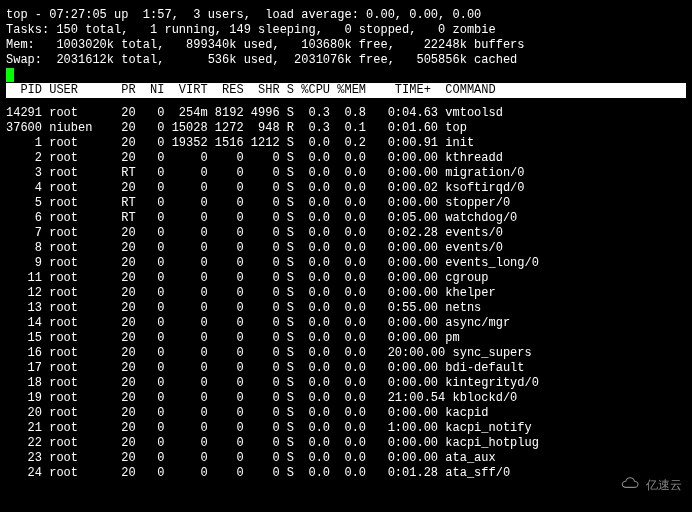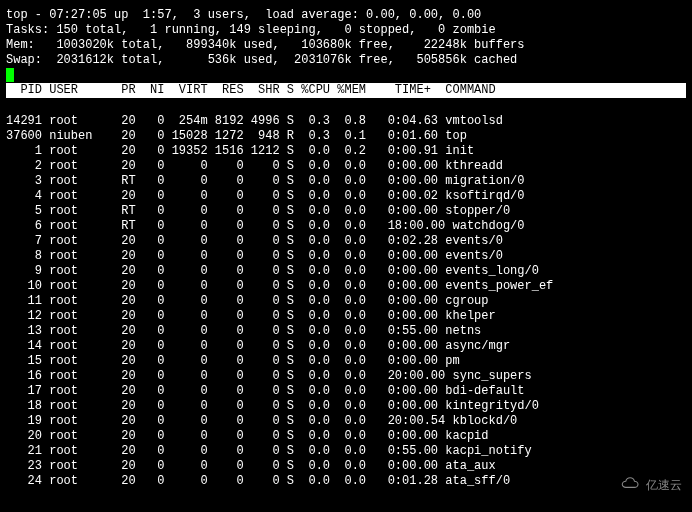--- a/index.html
+++ b/index.html
@@ -23,21 +23,21 @@
       background: #00ff00;
       vertical-align: middle;
     }
     .header-row {
       background: #fff;
       color: #000;
       white-space: pre;
       display: block;
       width: 100%;
     }
-    .proc-table { margin-top: 16px; }
+    .proc-table { margin-top: 8px; }
     .proc-row { white-space: pre; }
     .watermark {
       position: absolute;
       right: 10px;
       bottom: 18px;
       color: #aaa;
       font-size: 12px;
       font-family: Liberation Serif, serif;
       opacity: 0.8;
       display: flex;
@@ -57,36 +57,36 @@
   <div><span class="cursor"></span></div>
   <div class="header-row">  PID USER      PR  NI  VIRT  RES  SHR S %CPU %MEM    TIME+  COMMAND           </div>
   <div class="proc-table" id="proc-table">
       <div class="proc-row">14291 root      20   0  254m 8192 4996 S  0.3  0.8   0:04.63 vmtoolsd</div>
       <div class="proc-row">37600 niuben    20   0 15028 1272  948 R  0.3  0.1   0:01.60 top</div>
       <div class="proc-row">    1 root      20   0 19352 1516 1212 S  0.0  0.2   0:00.91 init</div>
       <div class="proc-row">    2 root      20   0     0    0    0 S  0.0  0.0   0:00.00 kthreadd</div>
       <div class="proc-row">    3 root      RT   0     0    0    0 S  0.0  0.0   0:00.00 migration/0</div>
       <div class="proc-row">    4 root      20   0     0    0    0 S  0.0  0.0   0:00.02 ksoftirqd/0</div>
       <div class="proc-row">    5 root      RT   0     0    0    0 S  0.0  0.0   0:00.00 stopper/0</div>
-      <div class="proc-row">    6 root      RT   0     0    0    0 S  0.0  0.0   18:00.00 watchdog/0</div>
+      <div class="proc-row">    6 root      RT   0     0    0    0 S  0.0  0.0   0:05.00 watchdog/0</div>
       <div class="proc-row">    7 root      20   0     0    0    0 S  0.0  0.0   0:02.28 events/0</div>
       <div class="proc-row">    8 root      20   0     0    0    0 S  0.0  0.0   0:00.00 events/0</div>
       <div class="proc-row">    9 root      20   0     0    0    0 S  0.0  0.0   0:00.00 events_long/0</div>
-      <div class="proc-row">   10 root      20   0     0    0    0 S  0.0  0.0   0:00.00 events_power_ef</div>
       <div class="proc-row">   11 root      20   0     0    0    0 S  0.0  0.0   0:00.00 cgroup</div>
       <div class="proc-row">   12 root      20   0     0    0    0 S  0.0  0.0   0:00.00 khelper</div>
       <div class="proc-row">   13 root      20   0     0    0    0 S  0.0  0.0   0:55.00 netns</div>
       <div class="proc-row">   14 root      20   0     0    0    0 S  0.0  0.0   0:00.00 async/mgr</div>
       <div class="proc-row">   15 root      20   0     0    0    0 S  0.0  0.0   0:00.00 pm</div>
       <div class="proc-row">   16 root      20   0     0    0    0 S  0.0  0.0   20:00.00 sync_supers</div>
       <div class="proc-row">   17 root      20   0     0    0    0 S  0.0  0.0   0:00.00 bdi-default</div>
       <div class="proc-row">   18 root      20   0     0    0    0 S  0.0  0.0   0:00.00 kintegrityd/0</div>
-      <div class="proc-row">   19 root      20   0     0    0    0 S  0.0  0.0   20:00.54 kblockd/0</div>
+      <div class="proc-row">   19 root      20   0     0    0    0 S  0.0  0.0   21:00.54 kblockd/0</div>
       <div class="proc-row">   20 root      20   0     0    0    0 S  0.0  0.0   0:00.00 kacpid</div>
-      <div class="proc-row">   21 root      20   0     0    0    0 S  0.0  0.0   0:55.00 kacpi_notify</div>
+      <div class="proc-row">   21 root      20   0     0    0    0 S  0.0  0.0   1:00.00 kacpi_notify</div>
+      <div class="proc-row">   22 root      20   0     0    0    0 S  0.0  0.0   0:00.00 kacpi_hotplug</div>
       <div class="proc-row">   23 root      20   0     0    0    0 S  0.0  0.0   0:00.00 ata_aux</div>
       <div class="proc-row">   24 root      20   0     0    0    0 S  0.0  0.0   0:01.28 ata_sff/0</div>
     </div>
 </div>
 
 <div class="watermark">
   <span>
     <svg viewBox="0 0 24 16">
         <path d="M6 13c-2 0-4-1.5-4-3.5S4 6 6 6c.5-2 2.5-4 5-4s4.5 2 5 4c2 0 4 1.5 4 3.5S18 13 16 13H6z" fill="none" stroke="#aaa" stroke-width="1.2"></path>
       </svg>

